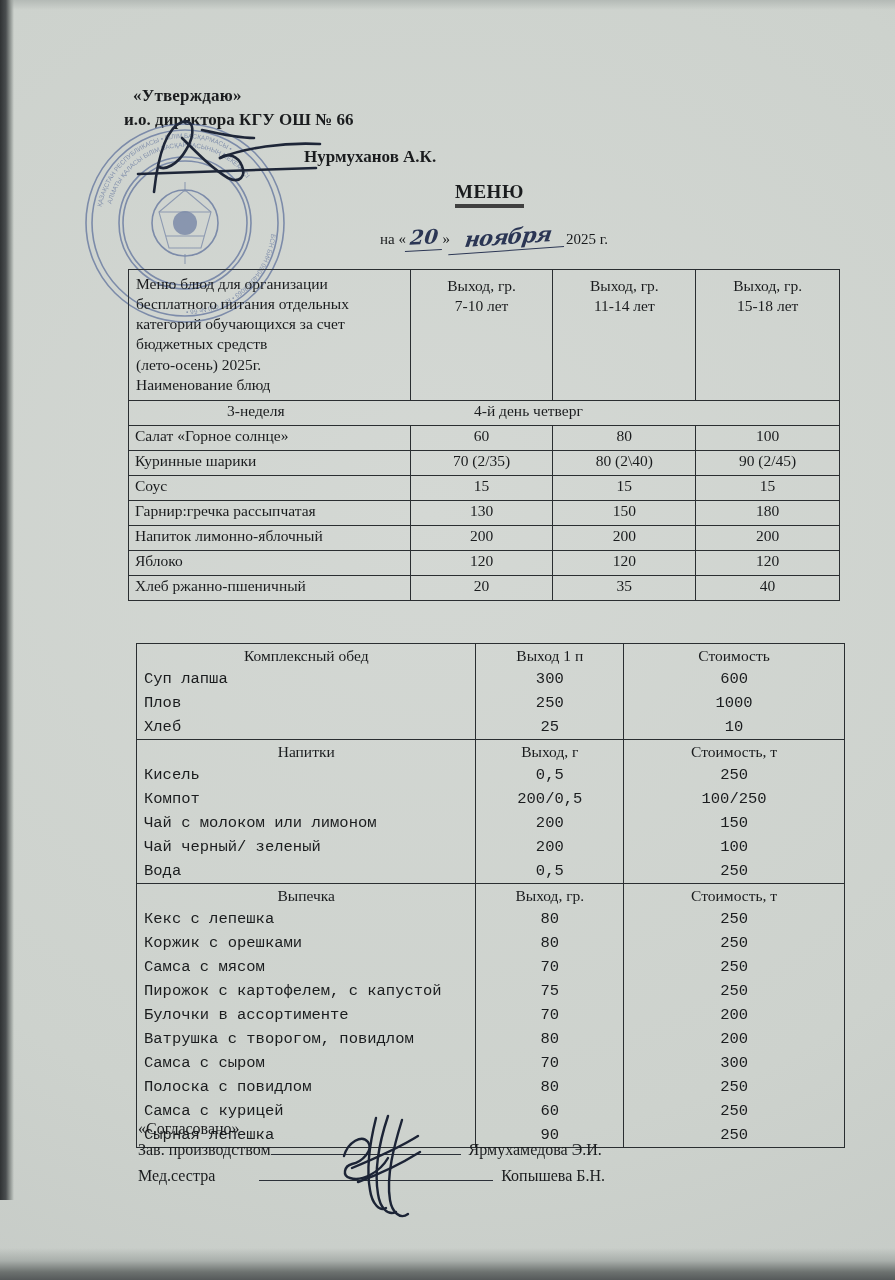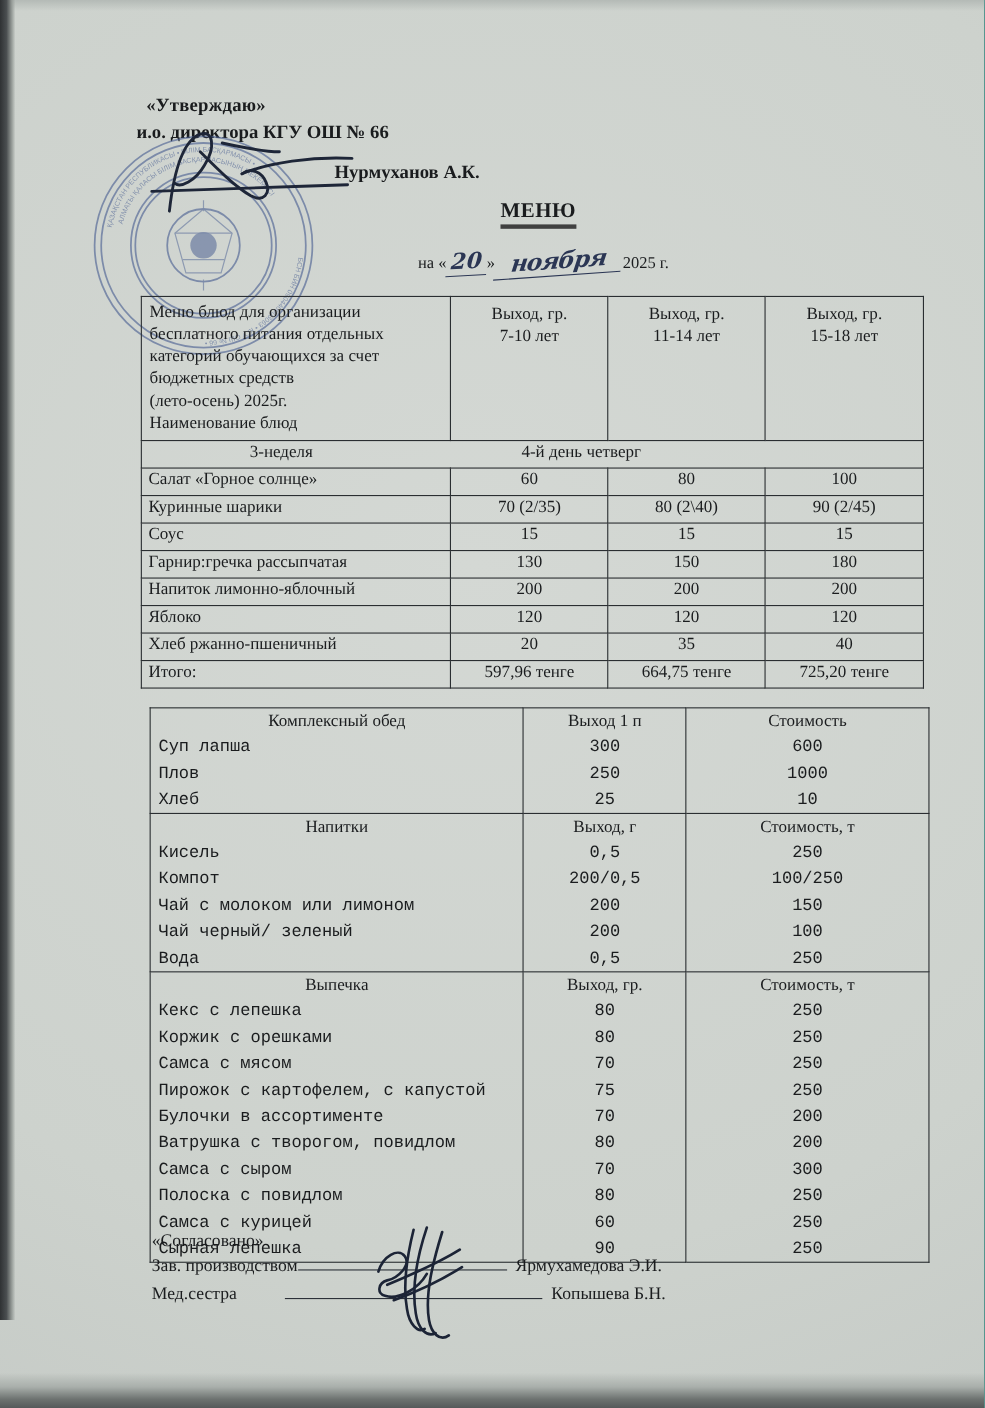--- a/index.html
+++ b/index.html
@@ -6,21 +6,21 @@
   html, body {
     margin: 0;
     padding: 0;
     background: #6e6e6e;
   }
   .page {
     position: relative;
     width: 895px;
     height: 1280px;
     overflow: hidden;
-    background: #14b8a6;
+    background: #f0abfc;
     font-family: "Liberation Serif", "DejaVu Serif", serif;
     color: #1a1c1e;
   }
   
   .paper {
     position: absolute;
     inset: 0;
     background:
       radial-gradient(150% 95% at 48% 40%, #d4d8d4 0%, #cdd2cd 52%, #c3c8c4 82%, #b9bfbb 100%);
   }
@@ -321,26 +321,20 @@
           <td class="vl">120</td>
           <td class="vl">120</td>
           <td class="vl">120</td>
         </tr>
         <tr class="dishrow">
           <td class="nm">Хлеб ржанно-пшеничный</td>
           <td class="vl">20</td>
           <td class="vl">35</td>
           <td class="vl">40</td>
         </tr>
-        <tr class="dishrow">
-          <td class="nm">Итого:</td>
-          <td class="vl">597,96 тенге</td>
-          <td class="vl">664,75 тенге</td>
-          <td class="vl">725,20 тенге</td>
-        </tr>
       </tbody>
     </table>
 
     <table id="tbl-second">
       <tbody>
 
         <tr>
           <td class="c-name grp-cell">
             <div class="sect-head">Комплексный обед</div>
             <ul class="lst names sect-body">

